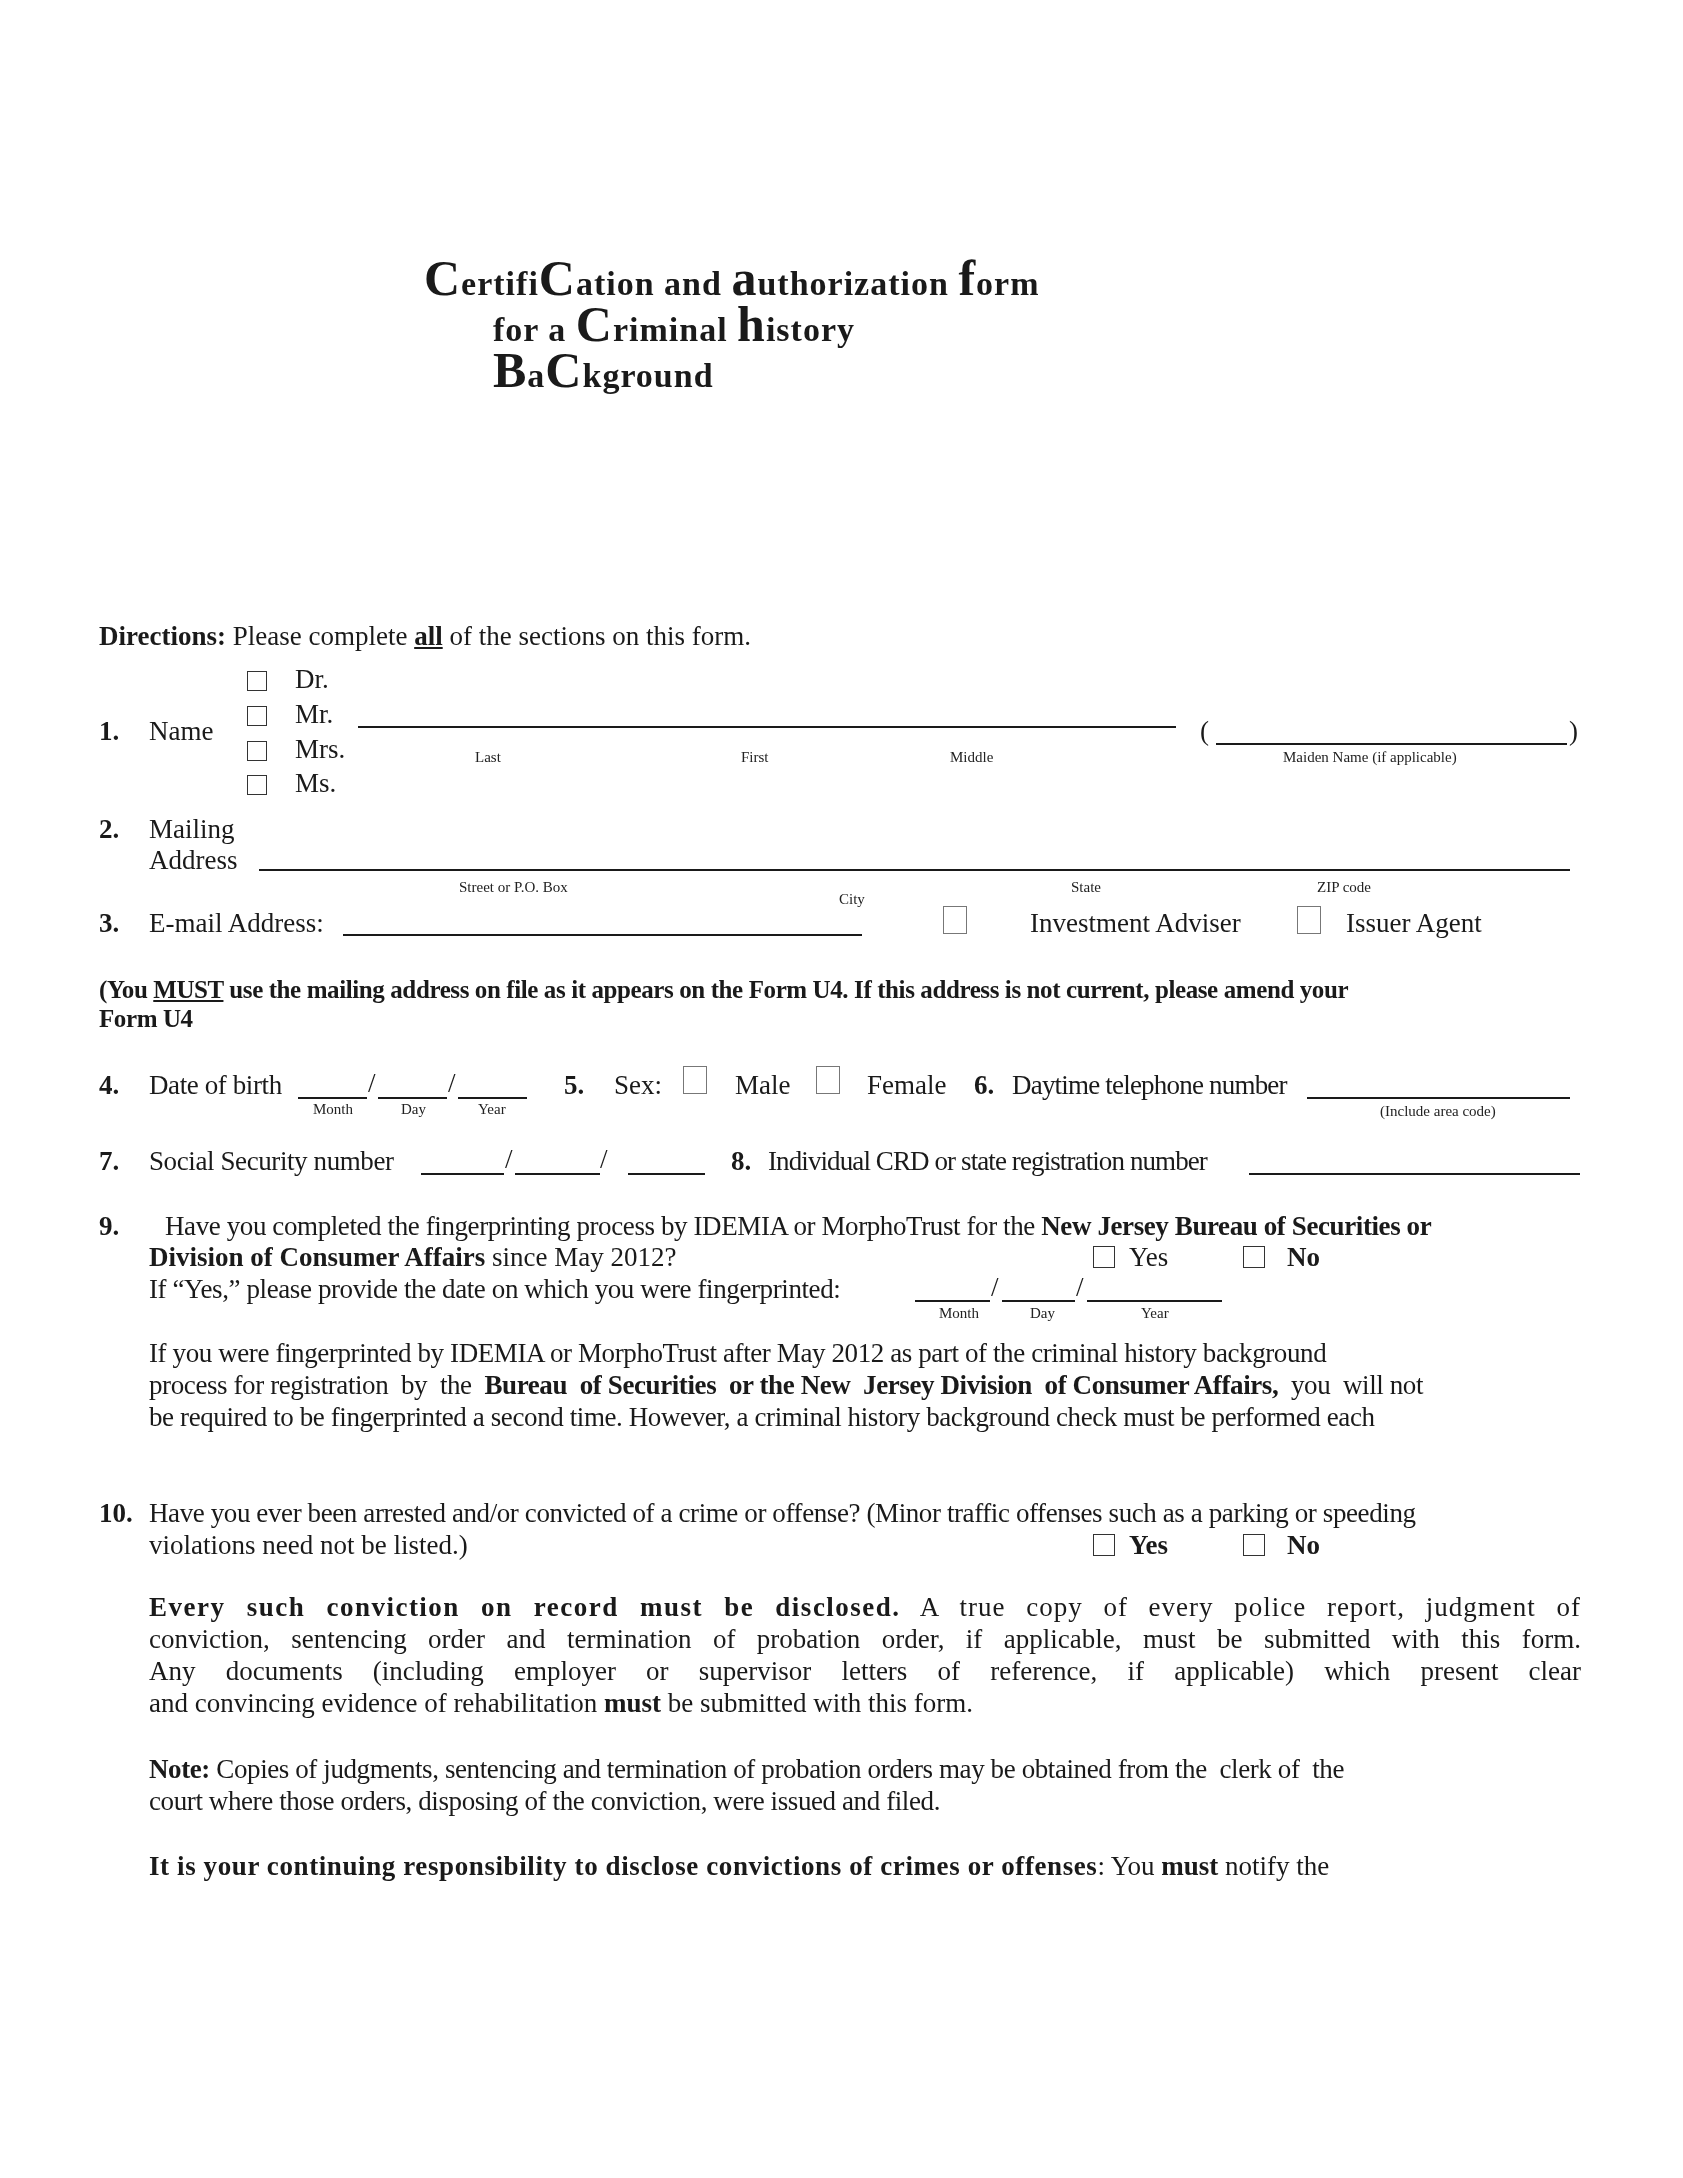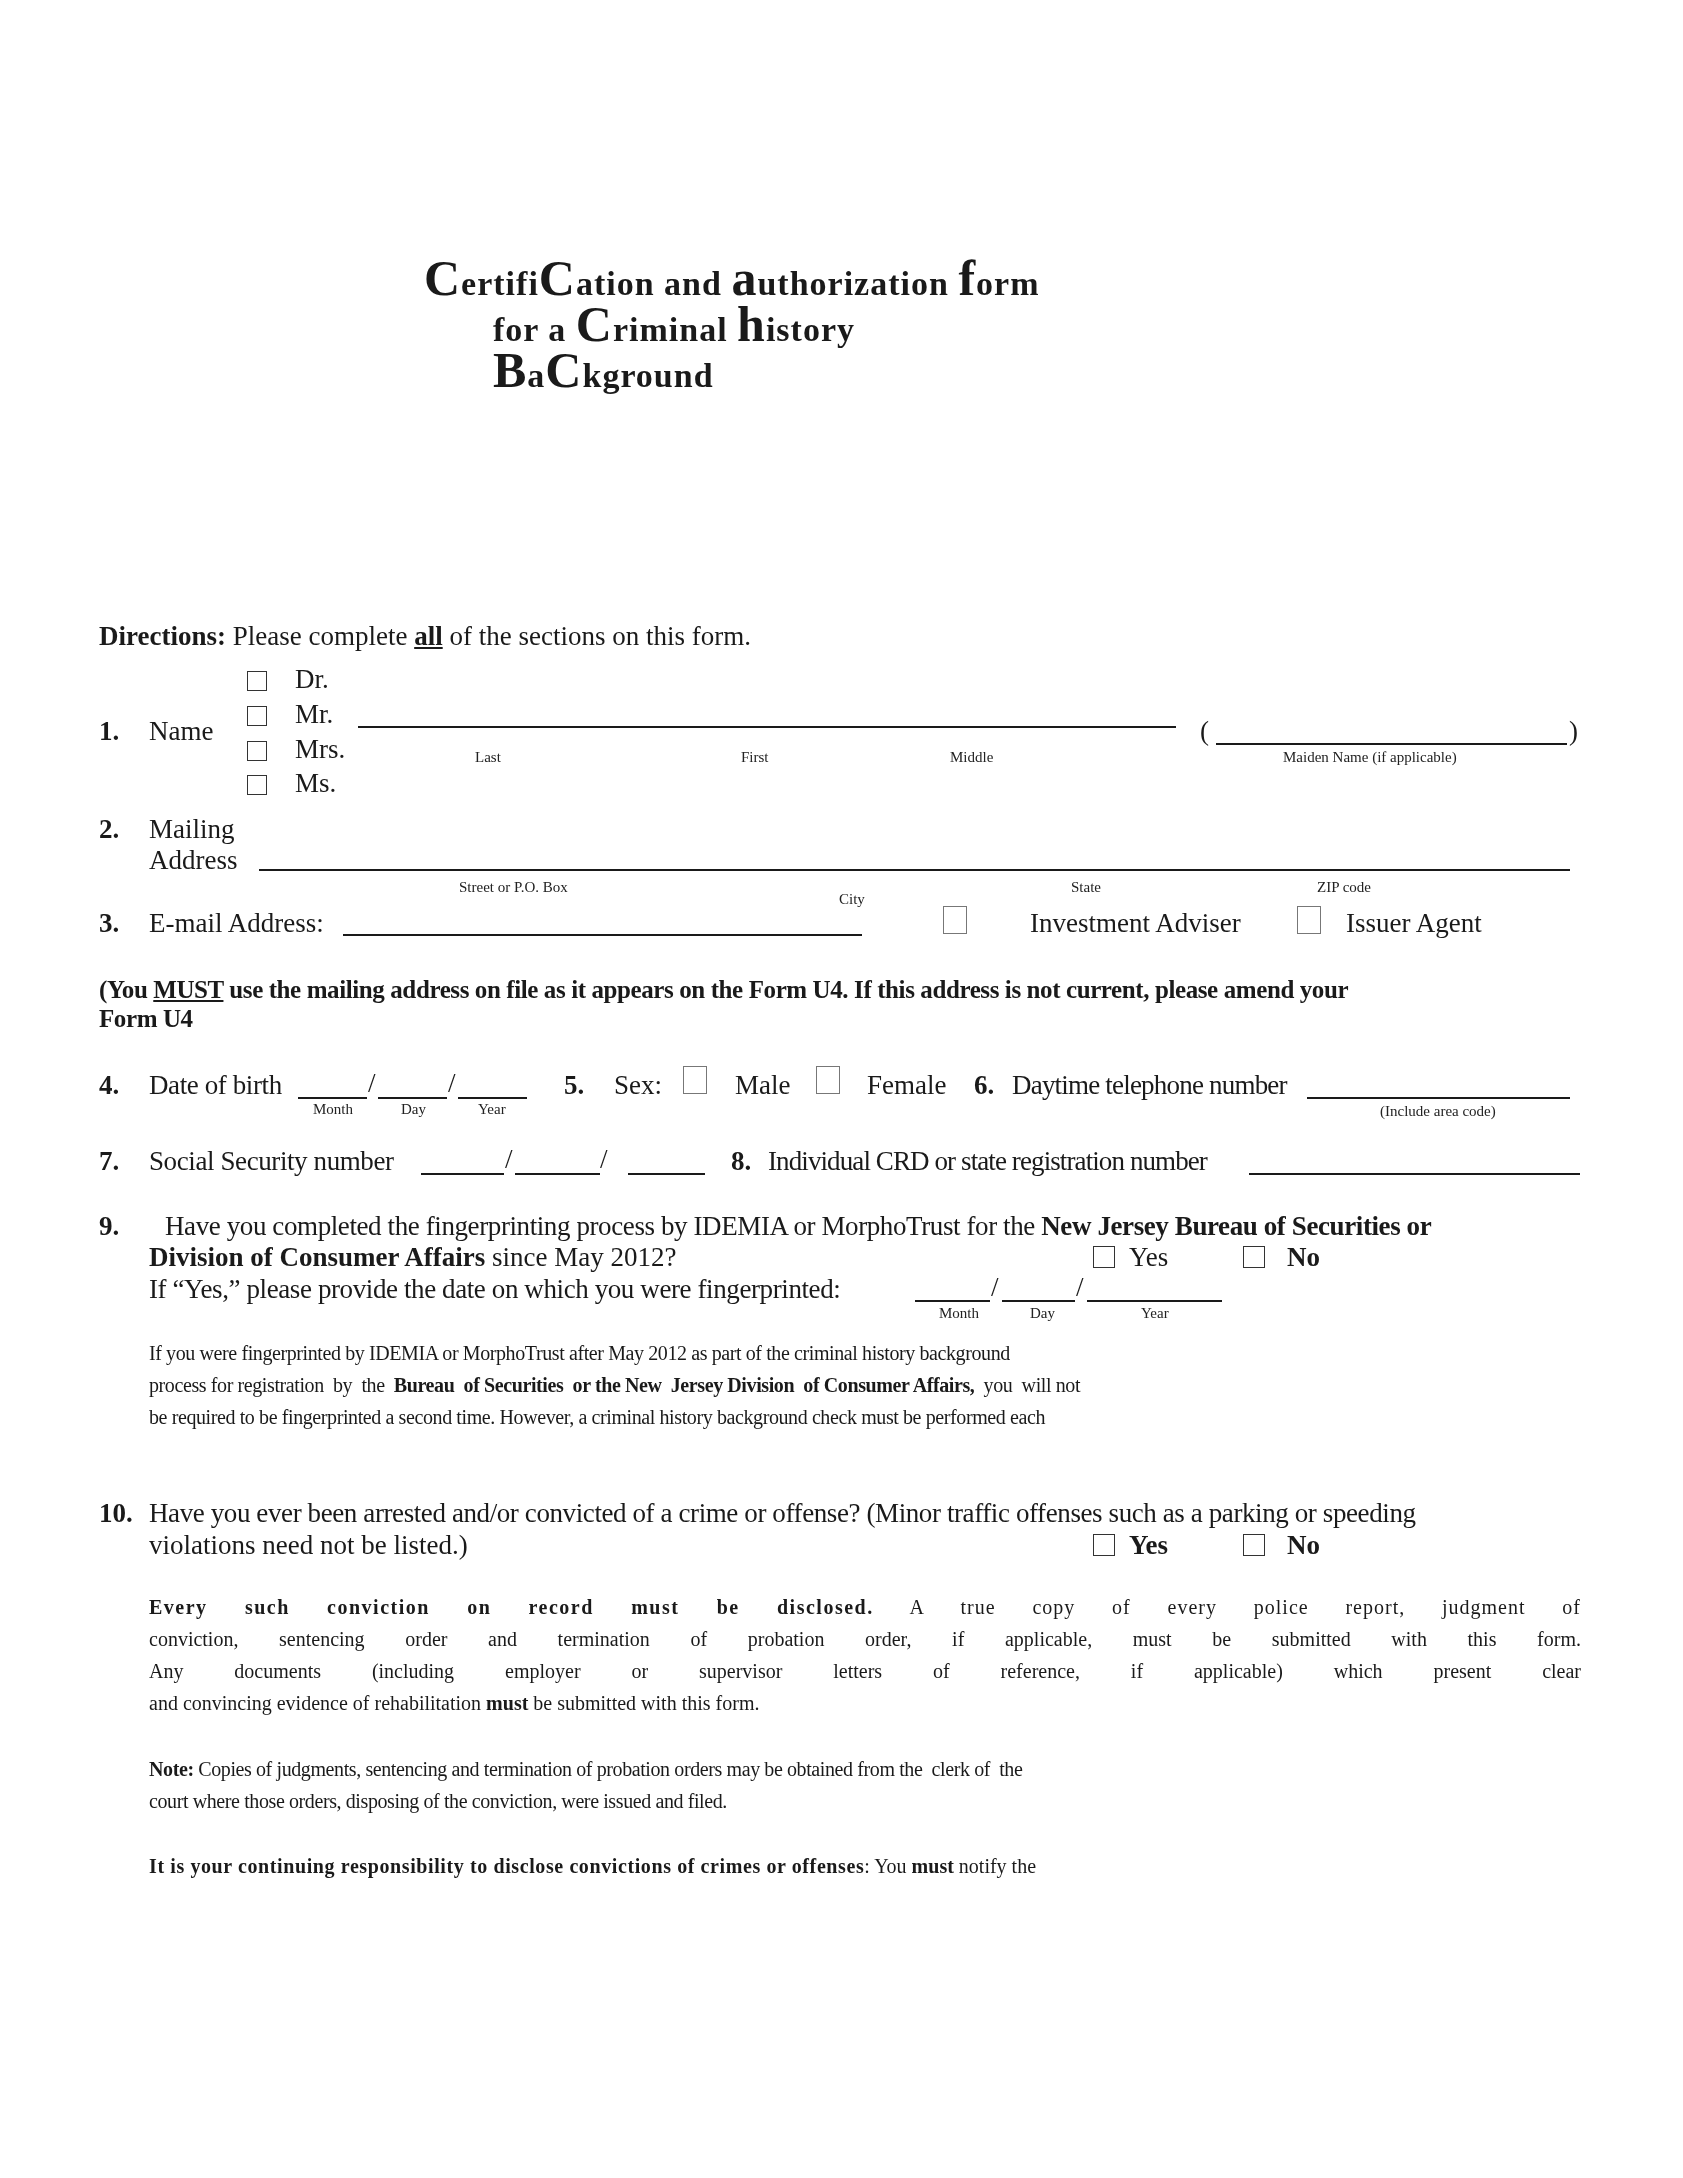--- a/index.html
+++ b/index.html
@@ -8,21 +8,21 @@
   .abs { position: absolute; white-space: nowrap; }
   .title { font-weight: bold; font-size: 34px; letter-spacing: 1px; line-height: 46px; }
   .title .big { font-size: 50px; }
   .t26 { font-size: 27px; line-height: 32px; }
   .b { font-weight: bold; }
   .u { text-decoration: underline; }
   .small { font-size: 15px; color: #222; }
   .line { position: absolute; border-bottom: 2px solid #1a1a1a; height: 0; }
   .cb { position: absolute; width: 18px; height: 18px; border: 1.5px solid #333; background: #fff; cursor: pointer; }
   .cb.lg { width: 22px; height: 26px; border-color: #777; }
-  .para { position: absolute; font-size: 20px; line-height: 32px; }
+  .para { position: absolute; font-size: 27px; line-height: 32px; }
   .just { text-align: justify; text-align-last: justify; }
   .tight { letter-spacing: -0.4px; }
 </style>
 </head>
 <body>
 
 <div class="abs title" style="left:424px; top:255px;">
   <span class="big">C</span><span>ertifi</span><span class="big">C</span><span>ation and </span><span class="big">a</span><span>uthorization </span><span class="big">f</span><span>orm</span>
 </div>
 <div class="abs title" style="left:493px; top:301px;">

